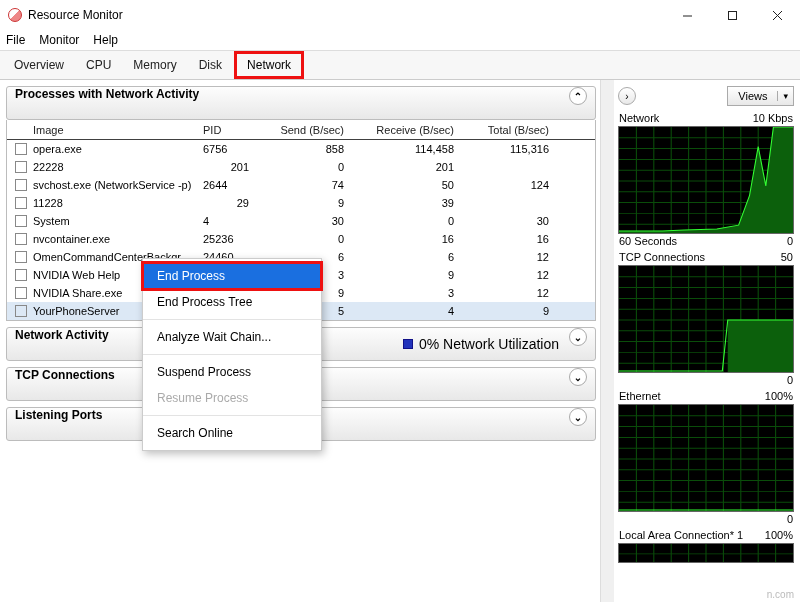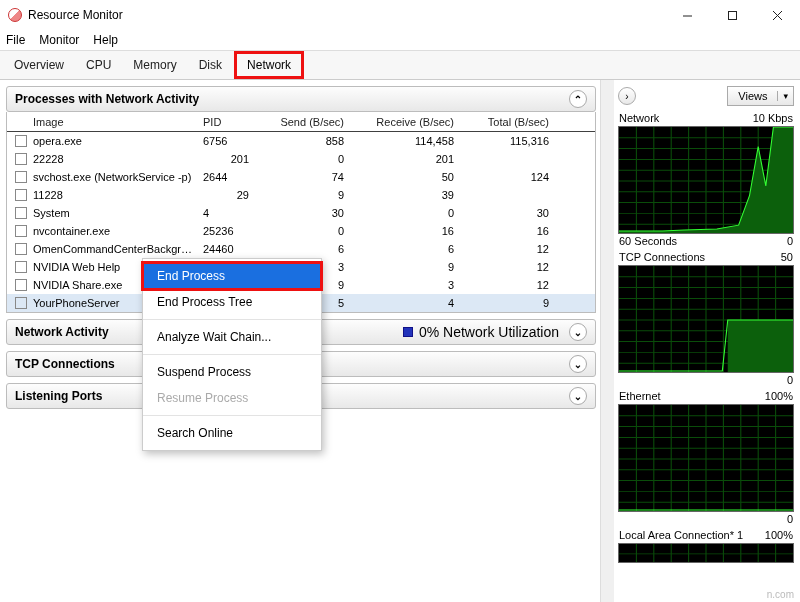--- a/index.html
+++ b/index.html
@@ -22,21 +22,21 @@
 .tabstrip .tab { padding: 4px 10px; margin-right: 2px; color: #222; cursor: default; }
 .tabstrip .tab.active { border: 3px solid #e11; color:#000; }
 
 
 .content { display: flex; height: calc(602px - 80px); }
 .left-pane { width: 600px; padding: 6px 4px 6px 6px; overflow: hidden; position: relative; }
 .vscroll { width: 14px; background: #f0f0f0; border-left: 1px solid #ddd; }
 .right-pane { flex: 1; padding: 6px 6px 6px 4px; overflow: hidden; }
 
 
-.section-header { background: linear-gradient(#fdfdfd,#e8e8e8); border: 1px solid #bcbcbc; border-radius: 3px; height: 26px; display: flex; align-items: center; padding: 0 8px; font-weight: bold; margin-top: 6px; }
+.section-header { background: linear-gradient(#fdfdfd,#e8e8e8); border: 1px solid #bcbcbc; border-radius: 3px; height: 34px; display: flex; padding: 0 8px; font-weight: bold; margin-top: 6px; }
 .section-header:first-child { margin-top:0; }
 .section-header .expander { margin-left: auto; width: 18px; height: 18px; border: 1px solid #aaa; border-radius: 50%; background: #fff; display:flex; align-items:center; justify-content:center; font-size:10px; }
 .section-header .mini-legend { margin-left:auto; display:flex; align-items:center; gap:6px; font-weight:normal; font-size:14px;}
 .section-header .mini-legend .sq { width:10px; height:10px; background:#23b; border:1px solid #118;}
 .section-header.sub { font-weight:bold; }
 
 
 .proc-table { border:1px solid #bcbcbc; border-top:none; }
 .proc-head, .proc-row { display:grid; grid-template-columns: 22px 170px 60px 95px 110px 95px; align-items:center; height:18px; }
 .proc-head { background:#fff; border-bottom:1px solid #404040; color:#222; font-size:11px; height:20px;}

